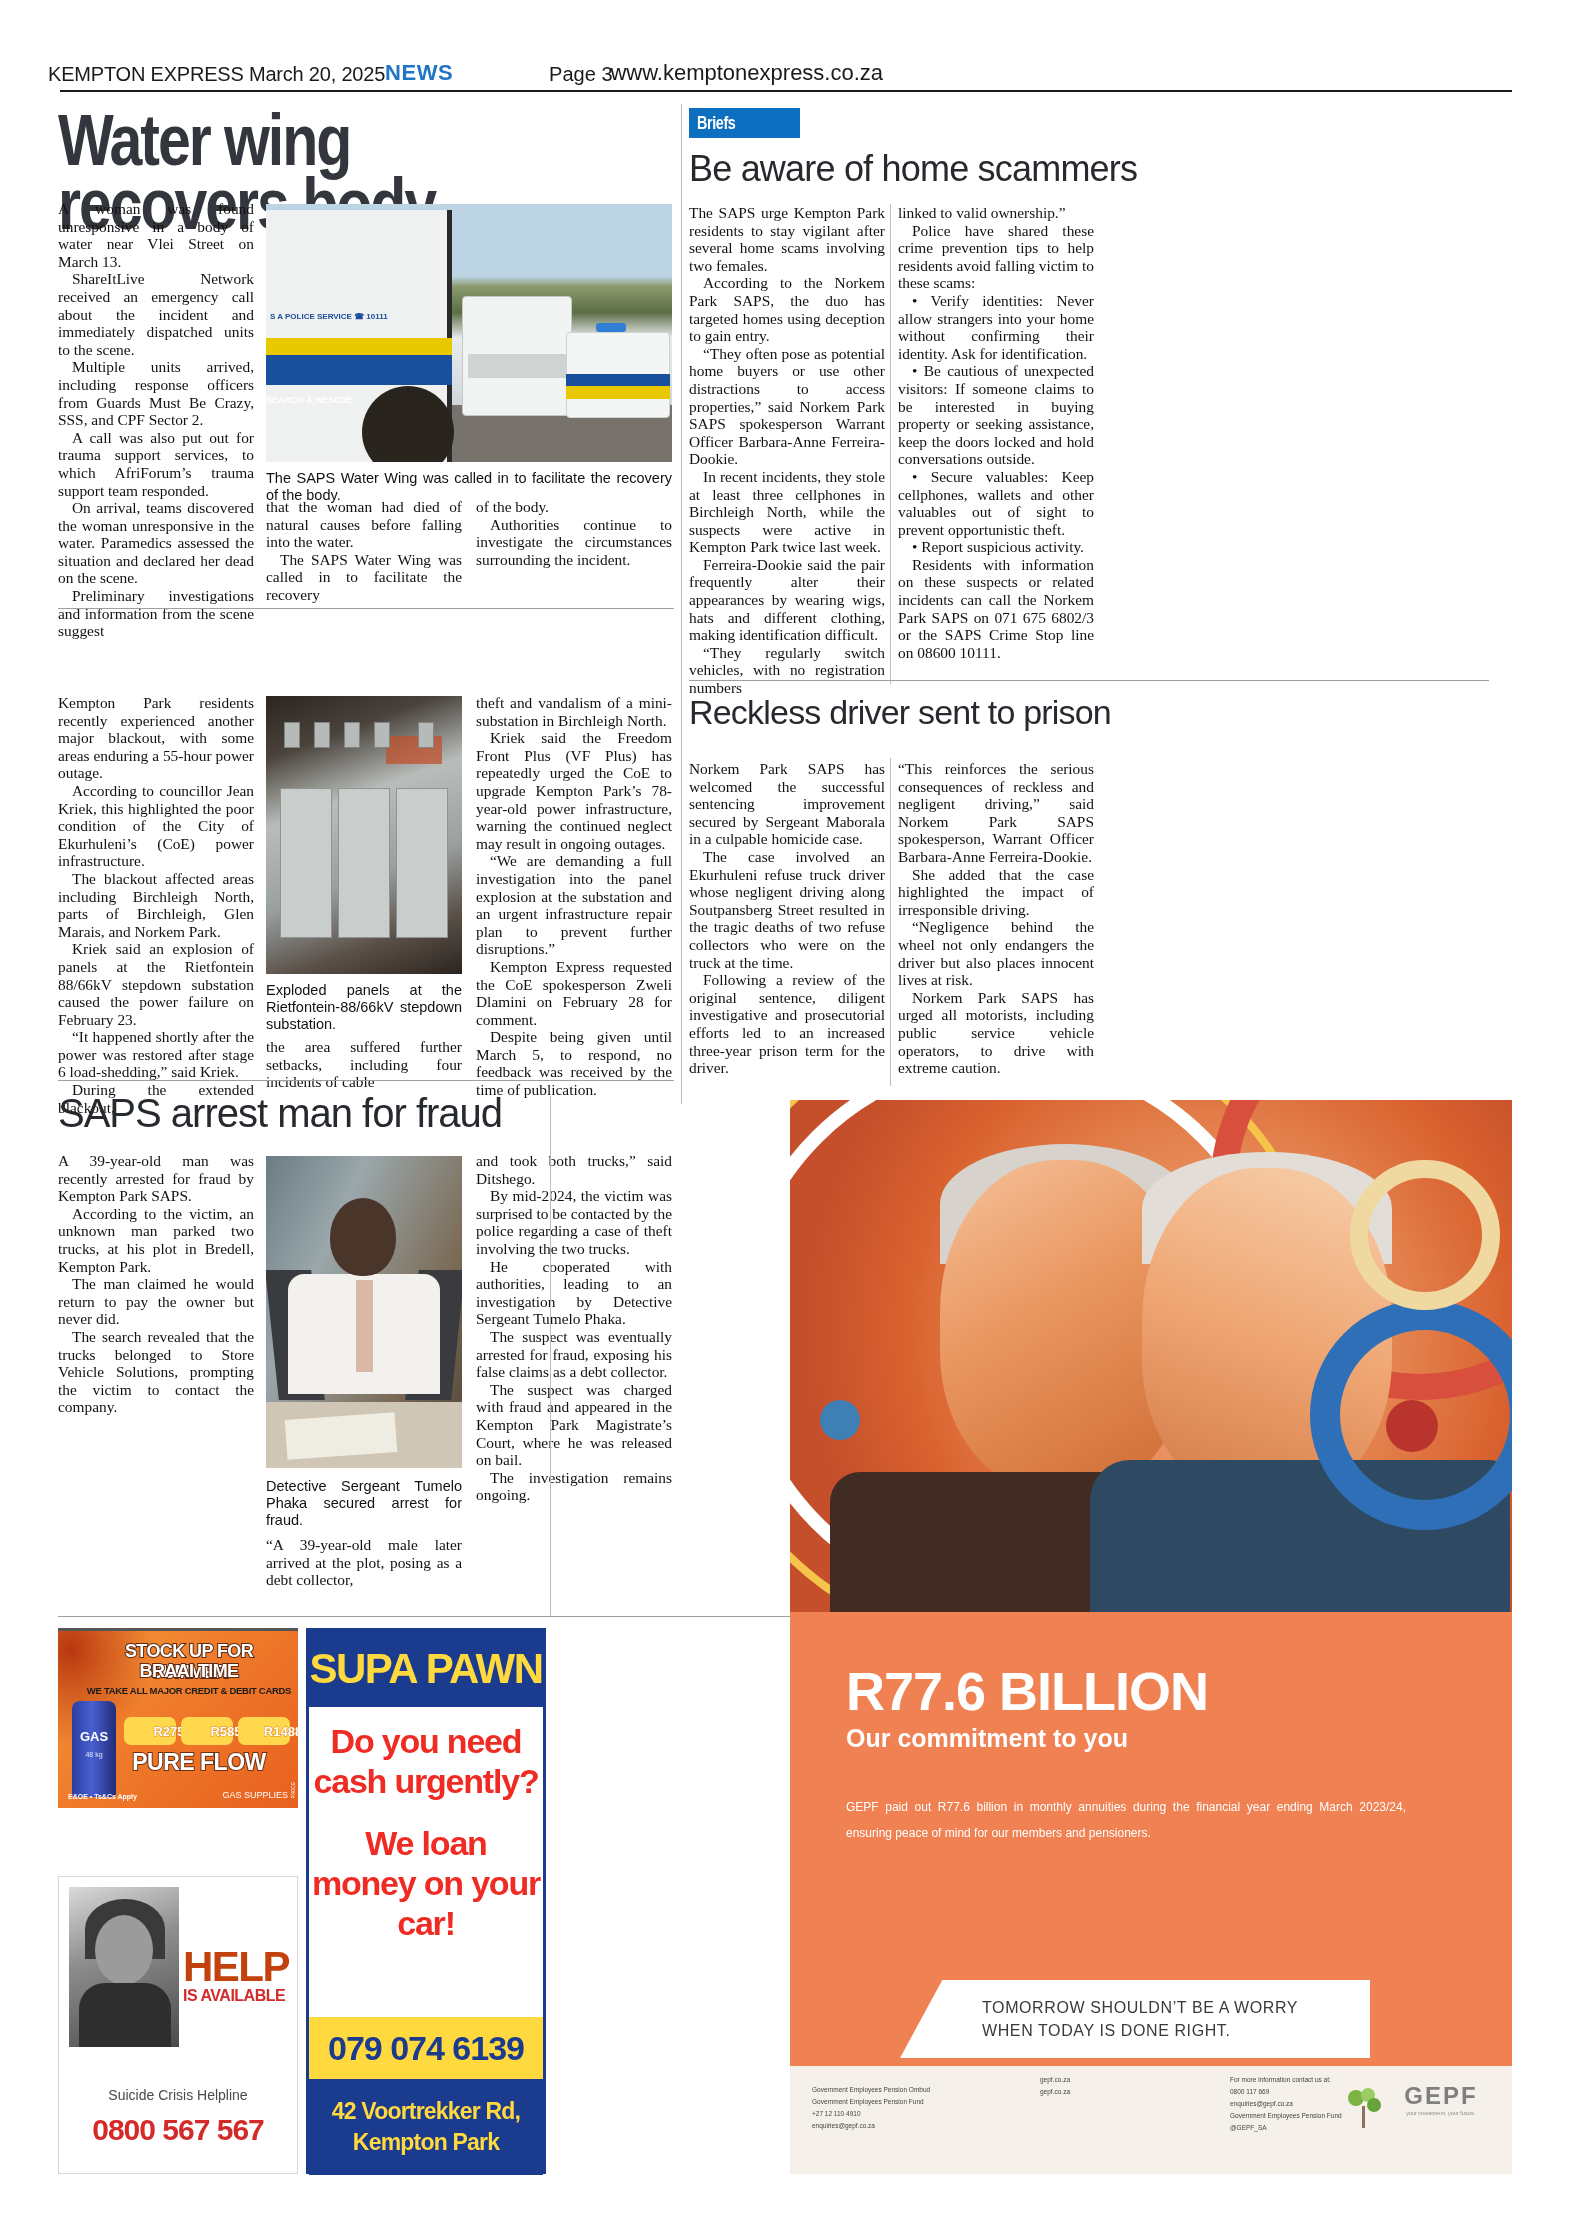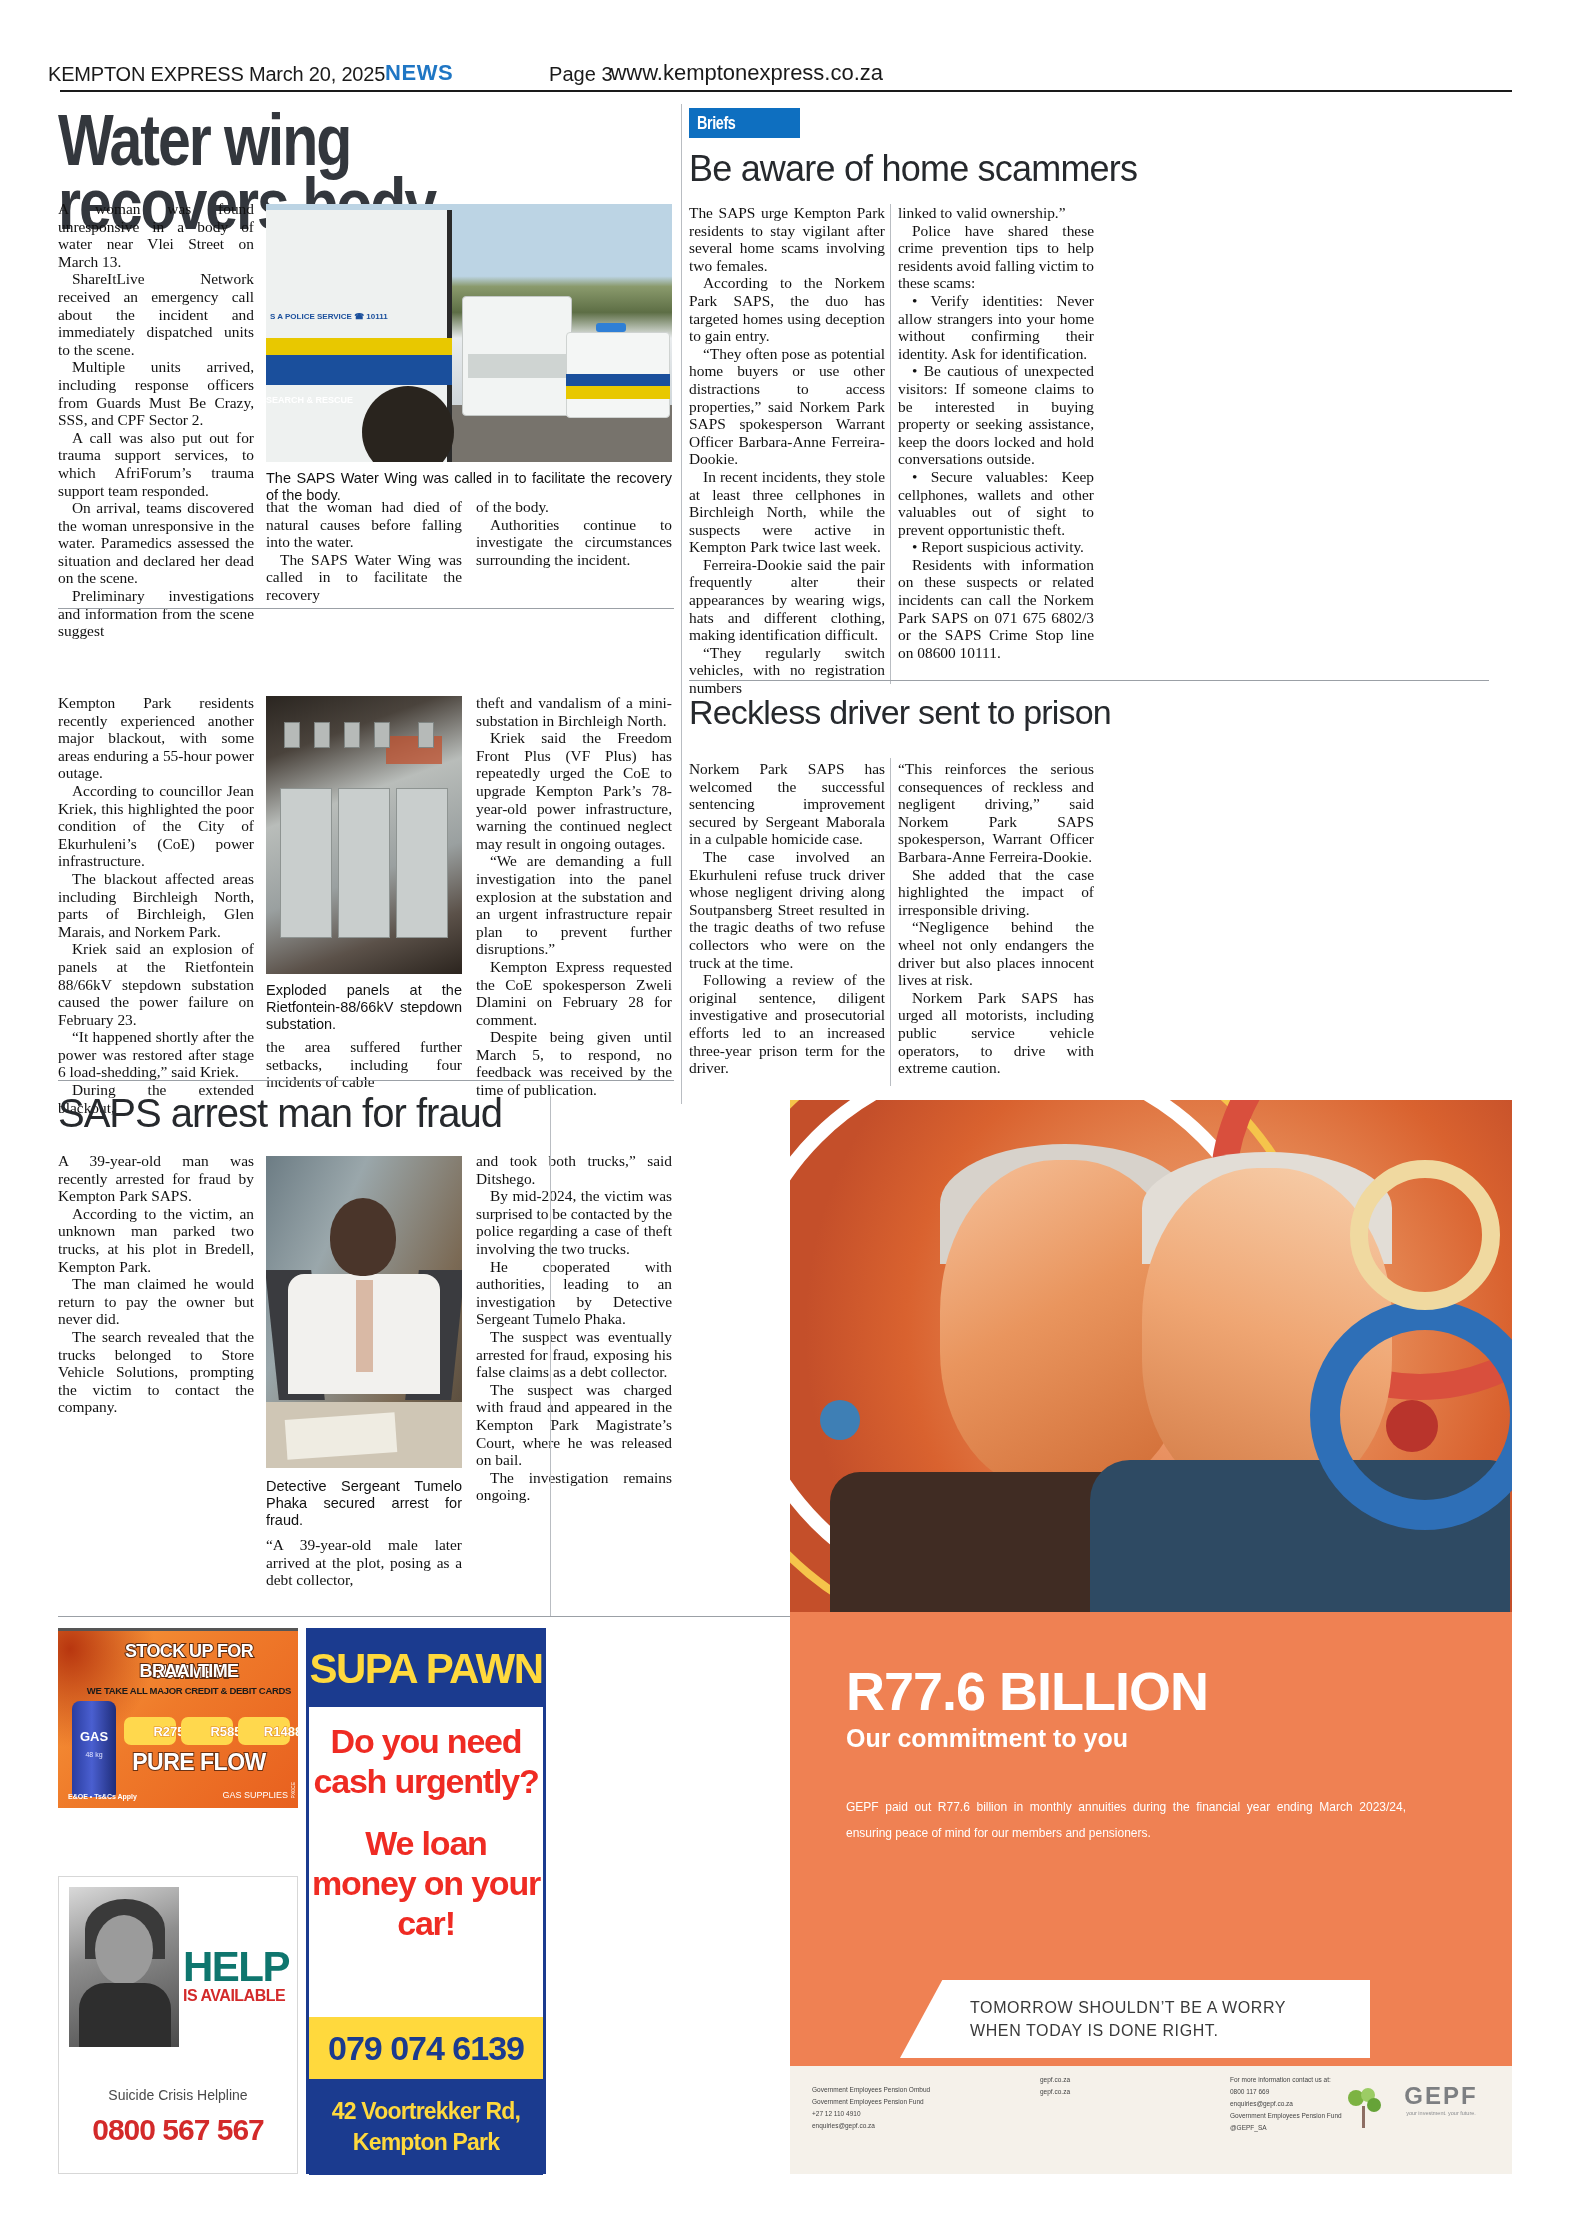--- a/index.html
+++ b/index.html
@@ -203,21 +203,21 @@
   }
   .gepf-banner {
     position:absolute; left:110px; top:880px; width:470px; height:78px;
     background:#ffffff;
     clip-path: polygon(9% 0, 100% 0, 100% 100%, 0 100%);
     box-shadow: 0 6px 14px rgba(0,0,0,.18);
     display:flex; flex-direction:column; justify-content:center; padding-left:70px;
   }
   .gepf-banner div {
     font-family:"Liberation Sans", sans-serif; font-size:16px; line-height:23px;
-    color:#3a3a3a; letter-spacing:.6px;
+    color:#3a3a3a; letter-spacing:.6px;margin-left:12px;
   }
   .gepf-footer {
     position:absolute; left:0; bottom:0; width:722px; height:108px; background:#f5f1ea;
   }
   .gf-left { position:absolute; left:22px; top:18px; width:220px; }
   .gf-left .t { font-family:"Liberation Sans",sans-serif; font-size:6.5px; color:#444; line-height:12px; }
   .gf-mid { position:absolute; left:250px; top:8px; width:180px; }
   .gf-mid .t { font-family:"Liberation Sans",sans-serif; font-size:6.5px; color:#444; line-height:12px; }
   .gf-right { position:absolute; left:440px; top:8px; width:170px; }
   .gf-right .t { font-family:"Liberation Sans",sans-serif; font-size:6.5px; color:#444; line-height:12px; }
@@ -264,21 +264,21 @@
   }
   .ad-help .photo {
     position:absolute; left:10px; top:10px; width:110px; height:160px;
     background: linear-gradient(160deg,#d9d9d9 0%, #8e8e8e 40%, #4a4a4a 100%);
     overflow:hidden;
   }
   .ad-help .photo .hd { position:absolute; left:26px; top:28px; width:58px; height:70px; border-radius:50%; background:#9b9b9b;}
   .ad-help .photo .hr { position:absolute; left:16px; top:12px; width:80px; height:60px; border-radius:50% 50% 0 0; background:#3a3a3a;}
   .ad-help .photo .bdy { position:absolute; left:10px; top:96px; width:92px; height:70px; background:#2e2e2e; border-radius:26px 26px 0 0;}
   .ad-help .help { position:absolute; left:124px; top:66px;
-     font-family:"Liberation Sans",sans-serif; font-weight:bold; font-size:42px; color:#0f766e; letter-spacing:-1.5px;}
+     font-family:"Liberation Sans",sans-serif; font-weight:bold; font-size:42px; color:#c2410c; letter-spacing:-1.5px;}
   .ad-help .avail { position:absolute; left:124px; top:110px;
      font-family:"Liberation Sans",sans-serif; font-weight:bold; font-size:16px; color:#d32a2a; letter-spacing:-0.5px;}
   .ad-help .crisis { position:absolute; left:0; top:210px; width:100%; text-align:center;
      font-family:"Liberation Sans",sans-serif; font-size:14px; color:#4a4a4a;}
   .ad-help .phone { position:absolute; left:0; top:236px; width:100%; text-align:center;
      font-family:"Liberation Sans",sans-serif; font-weight:bold; font-size:30px; color:#d32a2a; letter-spacing:-1px;}
 
   
   .ad-pawn {
     position:absolute; left:306px; top:1628px; width:240px; height:546px;

